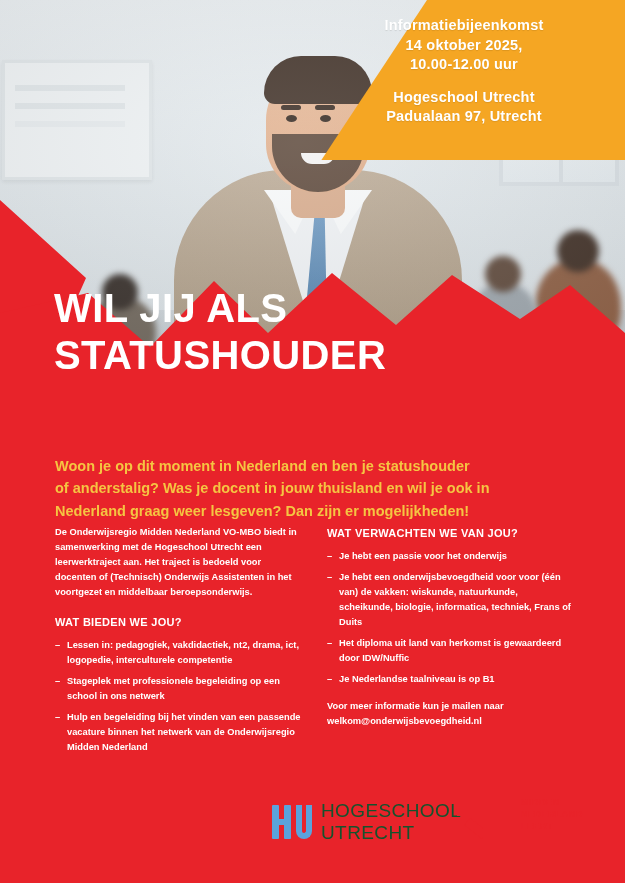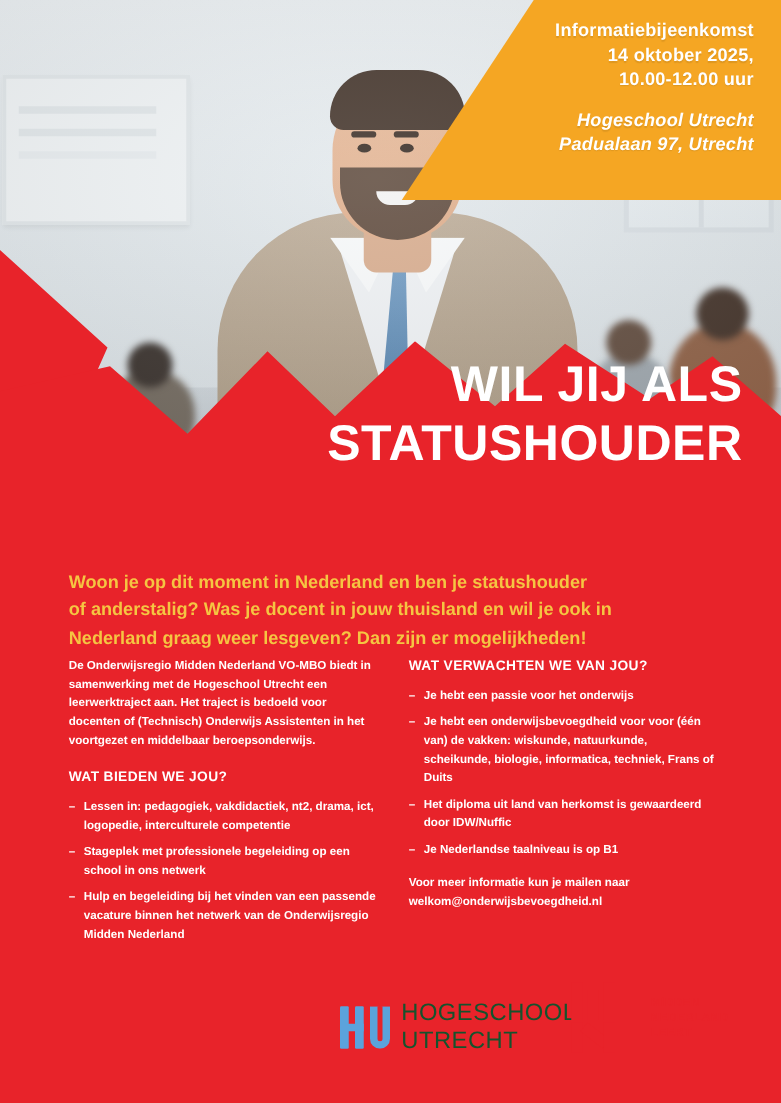--- a/index.html
+++ b/index.html
@@ -151,29 +151,29 @@
 
   
   .orange-corner {
     position: absolute; right: 0; top: 0; width: 330px; height: 160px;
     background: #f5a623;
     clip-path: polygon(40% 0, 100% 0, 100% 100%, 100% 100%, 8% 100%);
   }
   .orange-text {
     position: absolute; right: 0; top: 0; width: 300px;
     padding: 16px 22px 0 0;
-    text-align: right;
+    text-align: center;
     color: #ffffff;
     font-weight: bold;
     font-size: 14.5px;
     line-height: 1.35;
     letter-spacing: .2px;
     text-shadow: 0 1px 1px rgba(0,0,0,.10);
   }
-  .orange-text .grp2 { margin-top: 13px; font-style: italic; }
+  .orange-text .grp2 { margin-top: 13px; }
 
   
   .red-shape {
     position: absolute; left: 0; top: 255px; width: 625px; height: 628px;
     background: #e8232a;
     clip-path: polygon(
       0 58px,
       88px 38px,
       150px 92px,
       214px 26px,
@@ -193,21 +193,21 @@
     background:#e8232a;
     clip-path: polygon(0 0, 86px 78px, 54px 150px, 110px 214px, 0 260px);
   }
 
   
   .headline {
     position: absolute; left: 54px; top: 285px; width: 540px;
     color: #ffffff; font-weight: bold; font-size: 40px; line-height: 1.18;
     letter-spacing: .4px; text-transform: uppercase;
   }
-  .headline div { white-space: nowrap; text-align: right; }
+  .headline div { white-space: nowrap; }
 
   
   .subhead {
     position: absolute; left: 55px; top: 455px; width: 530px;
     color: #f5c542; font-weight: bold; font-size: 14.5px; line-height: 1.55;
   }
 
   
   .cols {
     position: absolute; left: 55px; top: 525px; width: 520px;

